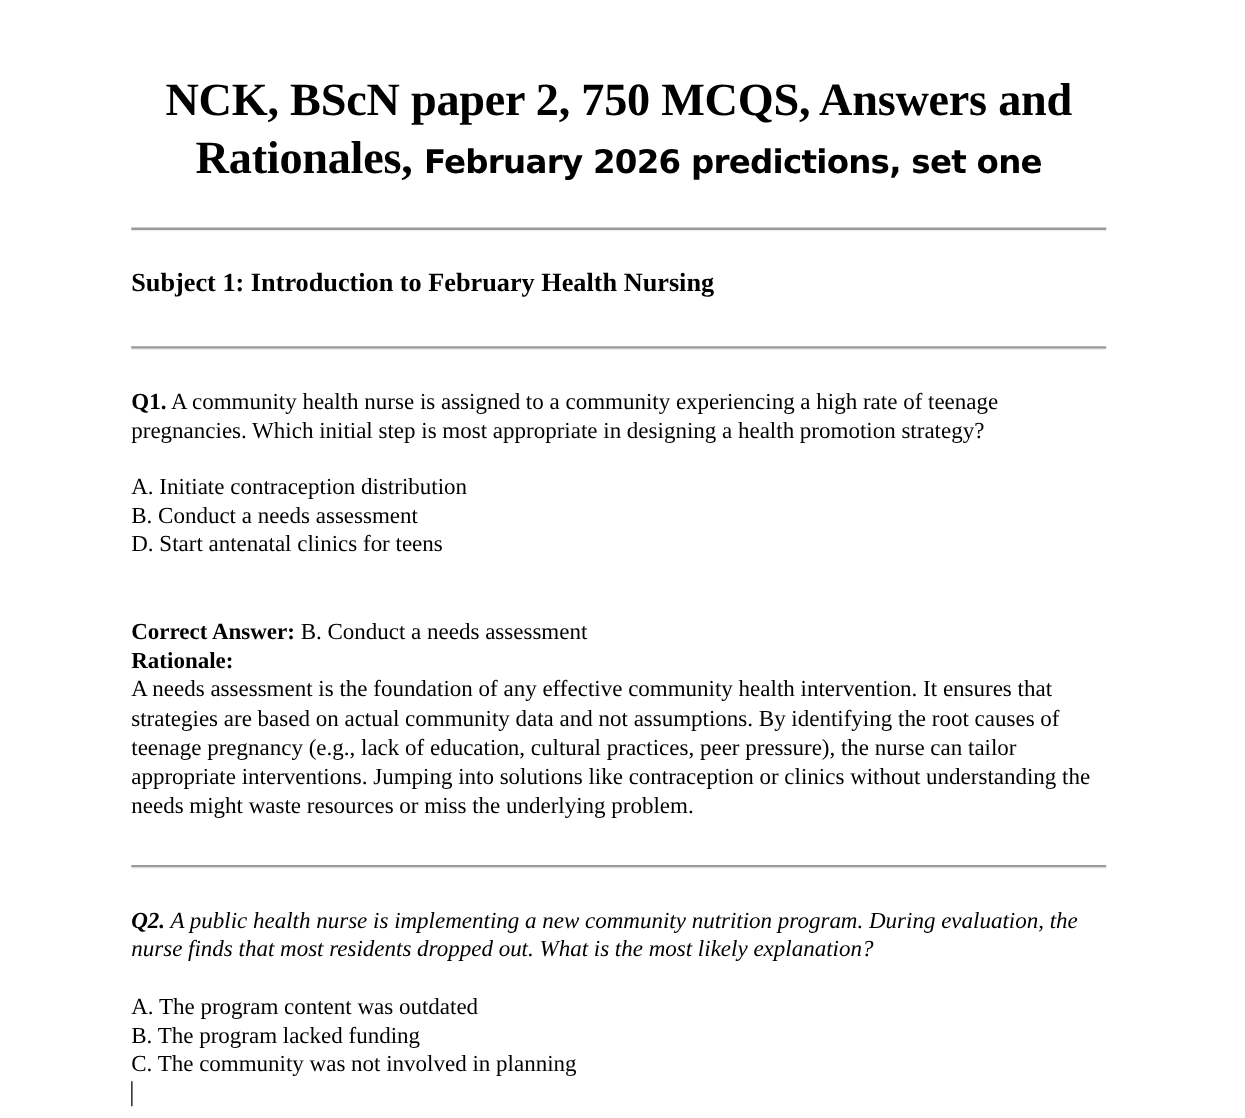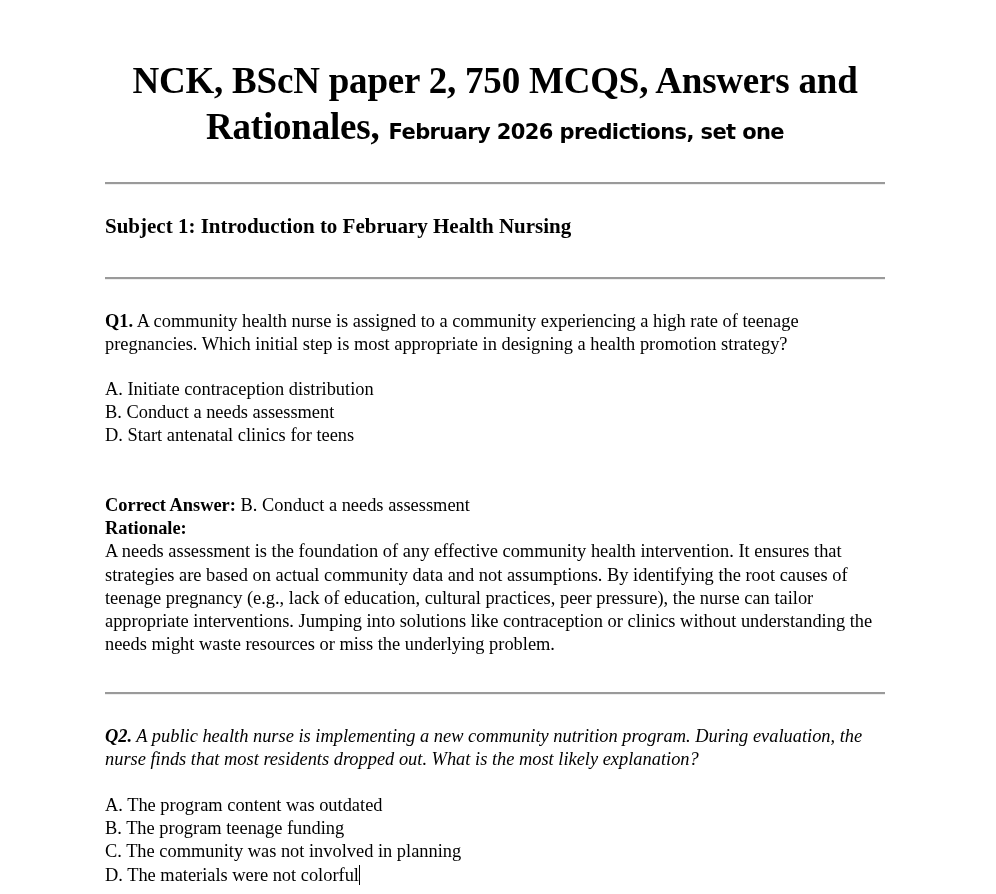--- a/index.html
+++ b/index.html
@@ -28,21 +28,21 @@
       left: 0;
       width: 780px;
       text-align: center;
       font-size: 37px;
       line-height: 46px;
       font-weight: bold;
       letter-spacing: -0.2px;
     }
     .title .sans {
       font-family: "DejaVu Sans", "Liberation Sans", sans-serif;
-      font-size: 21px;
+      font-size: 26px;
       letter-spacing: -0.6px;
     }
     .rule {
       position: absolute;
       left: 0;
       width: 780px;
       height: 0;
       border: 0;
       border-top: 2px solid #9a9a9a;
       border-bottom: 1px solid #eeeeee;
@@ -118,18 +118,18 @@
 
   <div class="block" style="top:725px;font-style:italic;">
     <p>
       <span class="b">Q2.</span>
       <span>A public health nurse is implementing a new community nutrition program. During evaluation, the nurse finds that most residents dropped out. What is the most likely explanation?</span>
     </p>
   </div>
 
   <div class="block" style="top:794px;">
     <p>A. The program content was outdated</p>
-    <p>B. The program teenage funding</p>
+    <p>B. The program lacked funding</p>
     <p>C. The community was not involved in planning</p>
-    <p><span>D. The materials were not colorful</span><span class="caret"></span></p>
+    <p><span class="caret"></span></p>
   </div>
 
 </div>
 
 </body></html>

